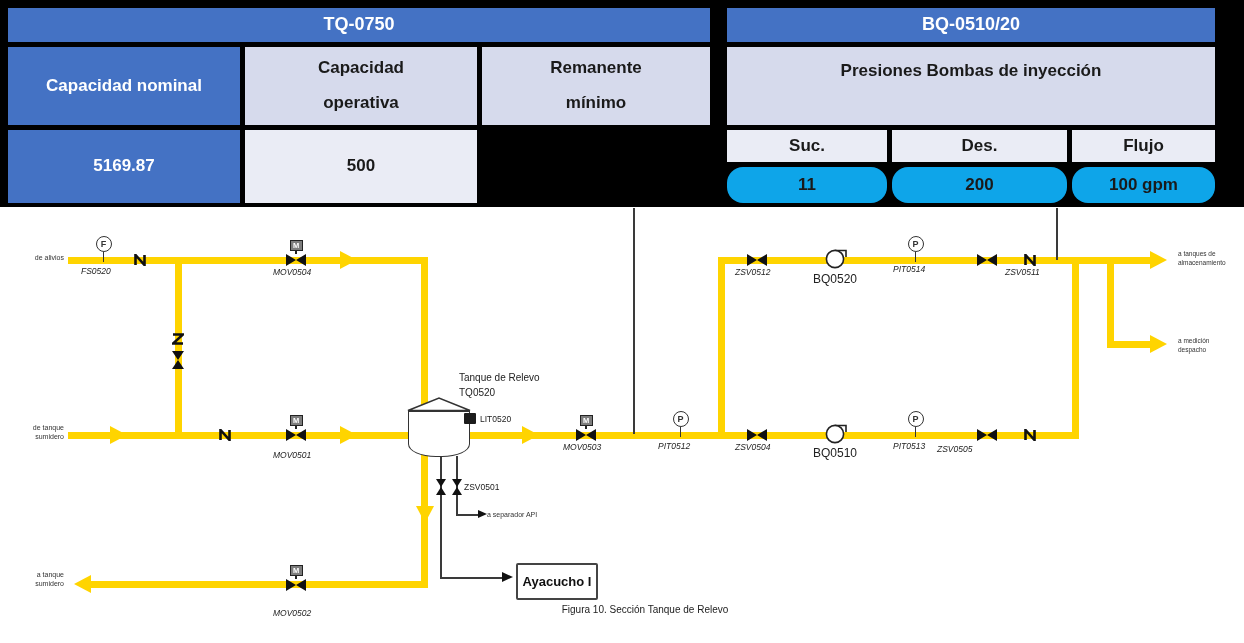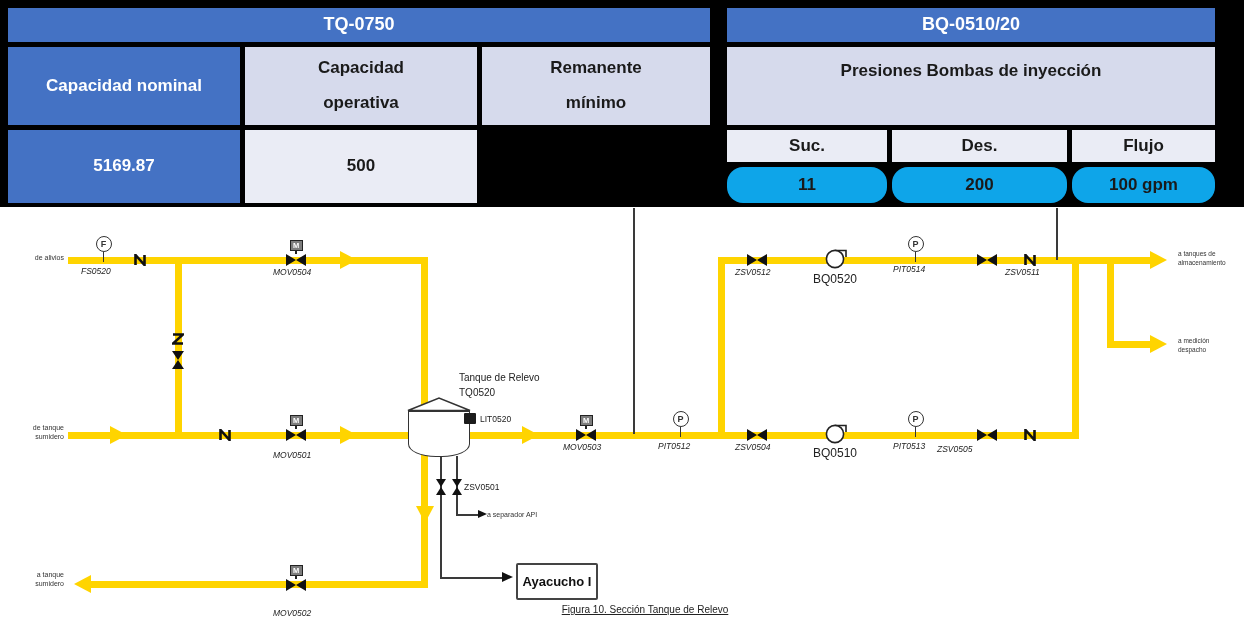--- a/index.html
+++ b/index.html
@@ -49,21 +49,21 @@
           font-size:7.5px; font-weight:700; display:flex; align-items:center; justify-content:center; }
   .mstem { width:1.5px; height:3px; background:#222; }
   .tank-body { position:absolute; left:408px; top:411px; width:62px; height:46px;
                background:#fff; border:1.6px solid #333; border-radius:0 0 45% 45% / 0 0 28% 28%; }
   .tank-name { position:absolute; left:459px; top:371px; font-size:10px; color:#222; line-height:1.45; }
   .lit-box { position:absolute; left:464px; top:413px; width:12px; height:11px; background:#1c1c1c; border-radius:1px; }
   .dest-box { position:absolute; left:516px; top:563px; width:82px; height:37px; border:2px solid #444;
               border-radius:2px; background:#fff; display:flex; align-items:center; justify-content:center;
               font-weight:700; font-size:13px; color:#111; }
   .caption { position:absolute; left:445px; top:604px; width:400px; text-align:center;
-             font-size:10px; color:#222;text-decoration:underline; }
+             font-size:10px; color:#222; }
   .bq-lbl { position:absolute; width:54px; text-align:center; font-size:12px; color:#222; }
 </style>
 </head>
 <body>
 
 <div class="stage">
 
   <div class="banner"></div>
 
   <div class="tbl tbl-left">

